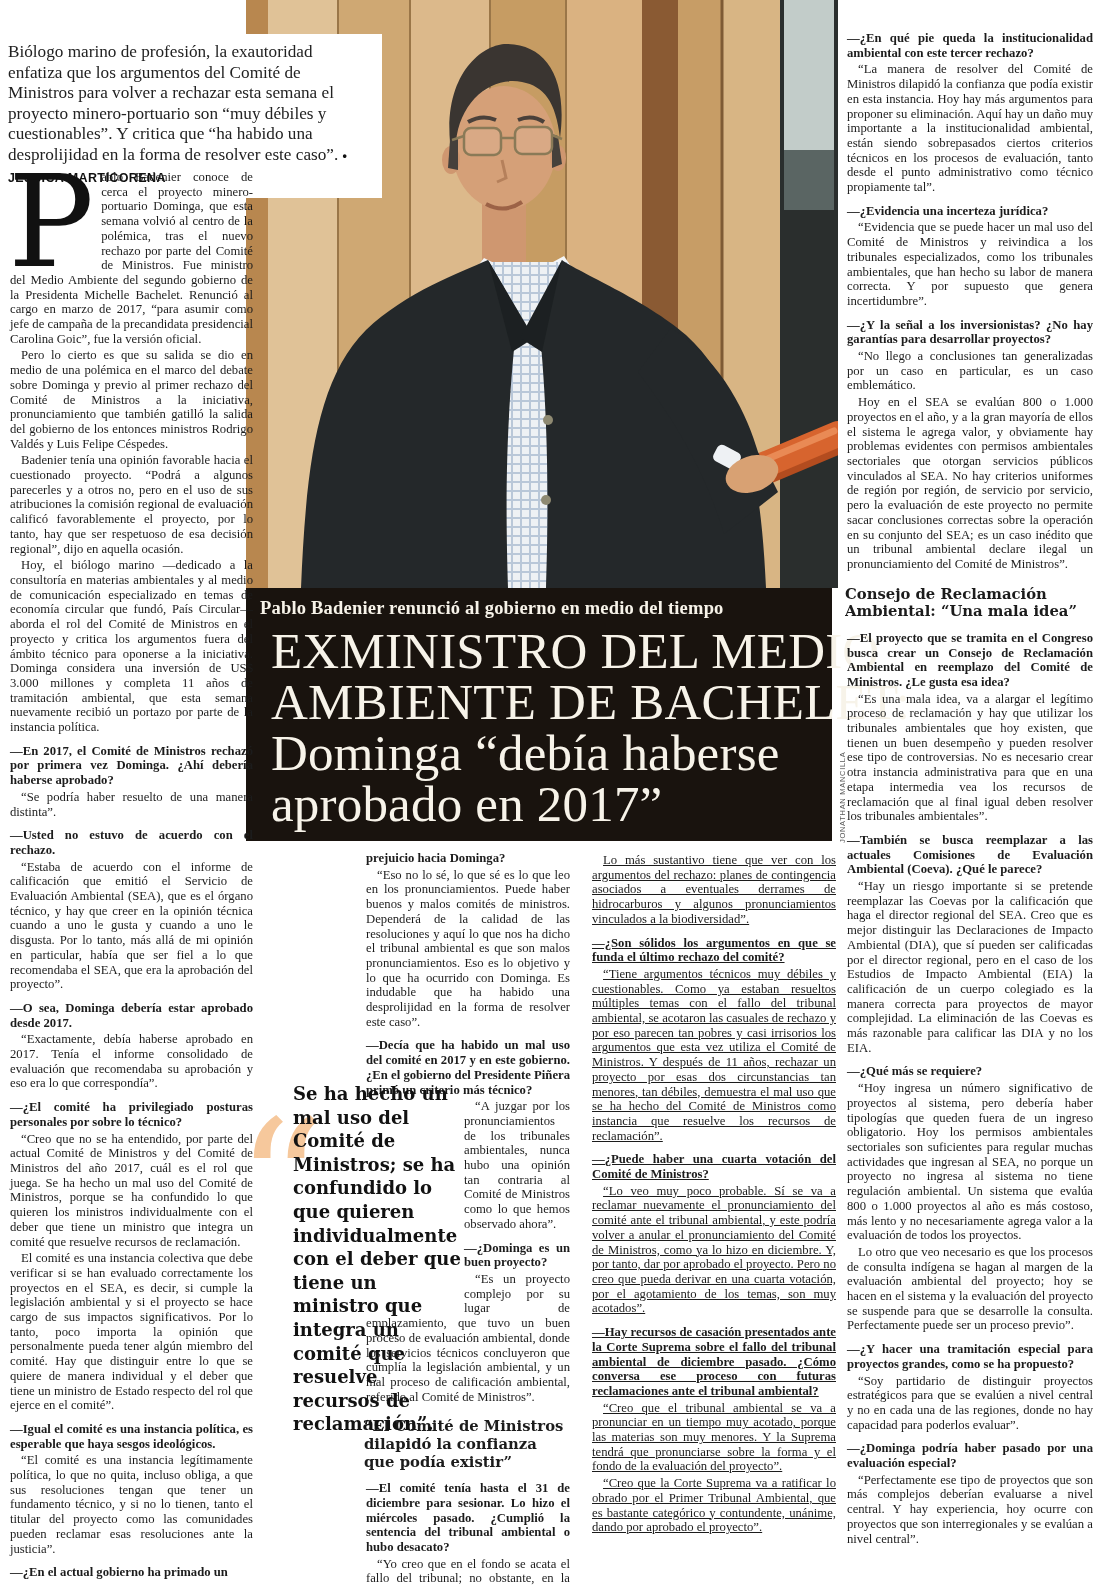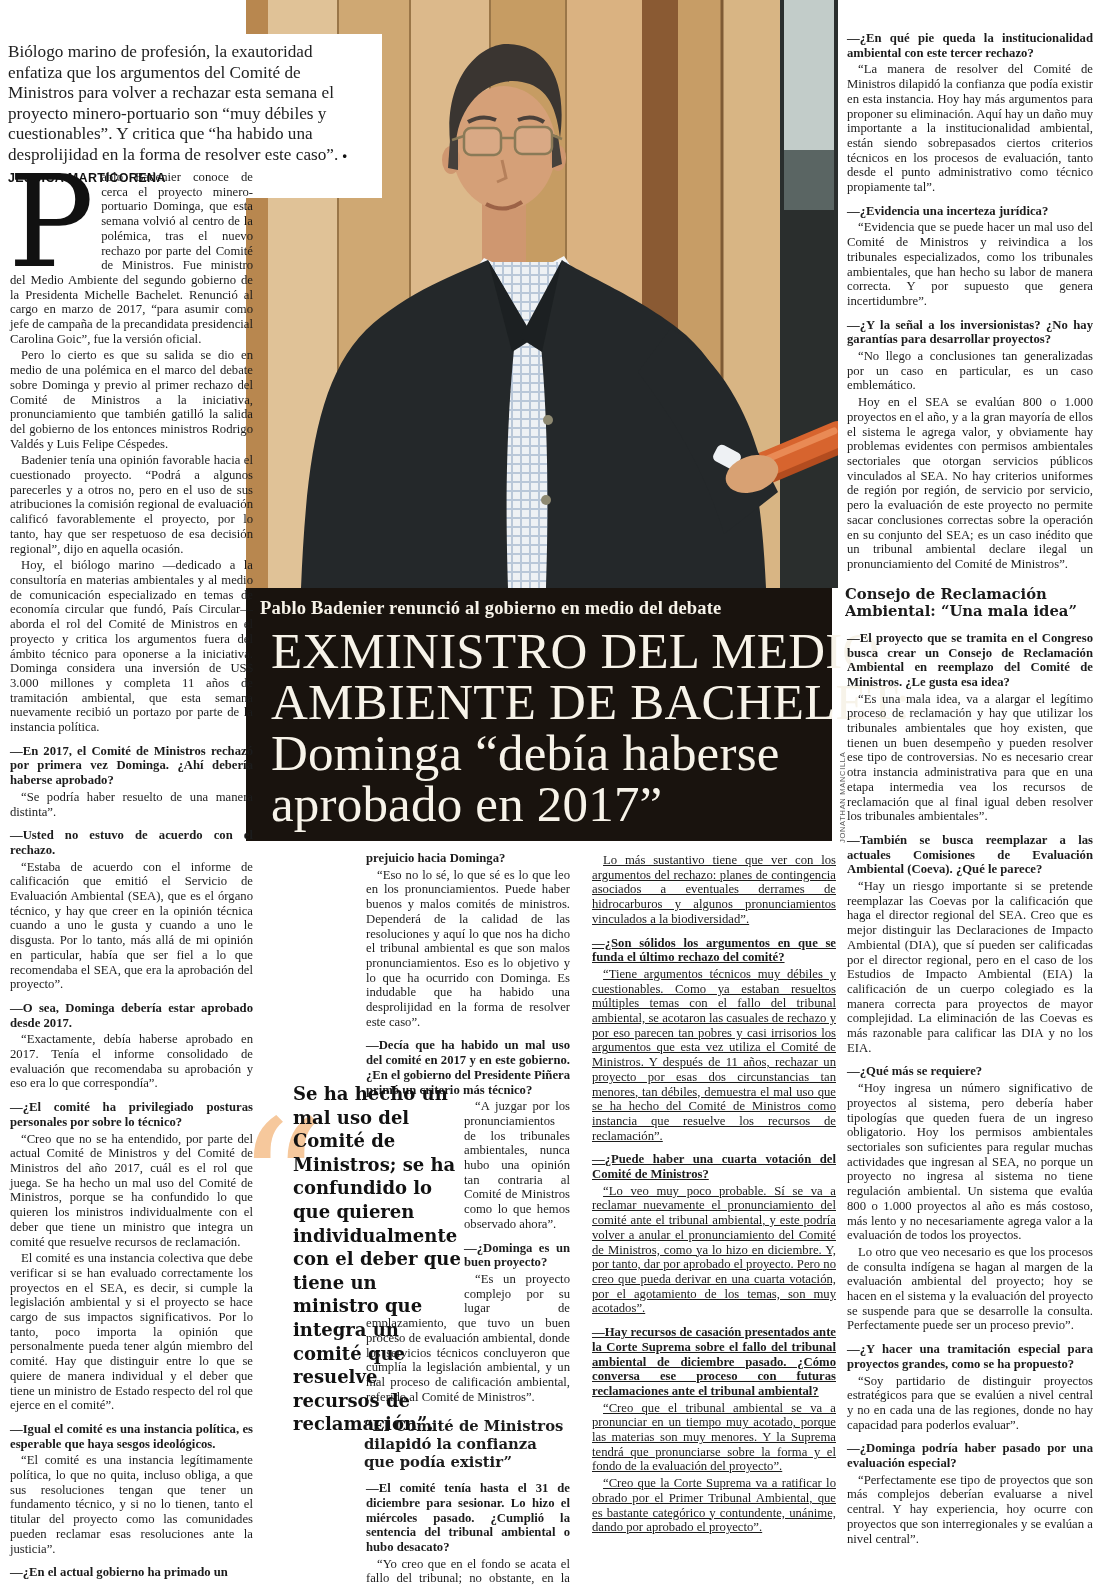--- a/index.html
+++ b/index.html
@@ -120,21 +120,21 @@
       <circle cx="302" cy="420" r="5" fill="#8f8a72"></circle>
       <circle cx="300" cy="500" r="5" fill="#8f8a72"></circle>
     </g>
   </svg>
 
   <div id="intro">
     <span>Biólogo marino de profesión, la exautoridad enfatiza que los argumentos del Comité de Ministros para volver a rechazar esta semana el proyecto minero-portuario son “muy débiles y cuestionables”. Y critica que “ha habido una desprolijidad en la forma de resolver este caso”. </span><span class="byline">• JESSICA MARTICORENA</span>
   </div>
 
   <div id="hblock">
-    <p id="kicker">Pablo Badenier renunció al gobierno en medio del debate</p>
+    <p id="kicker">Pablo Badenier renunció al gobierno en medio del tiempo</p>
     <div>
 
     <div class="hl-line t-p">EXMINISTRO DEL MEDIO</div>
         <div class="hl-line t-p">AMBIENTE DE BACHELET:</div>
         <div class="hl-line t-p">Dominga “debía haberse</div>
         <div class="hl-line t-p">aprobado en 2017”</div>
       </div>
   </div>
   <div id="photo-credit">JONATHAN MANCILLA</div>
 

